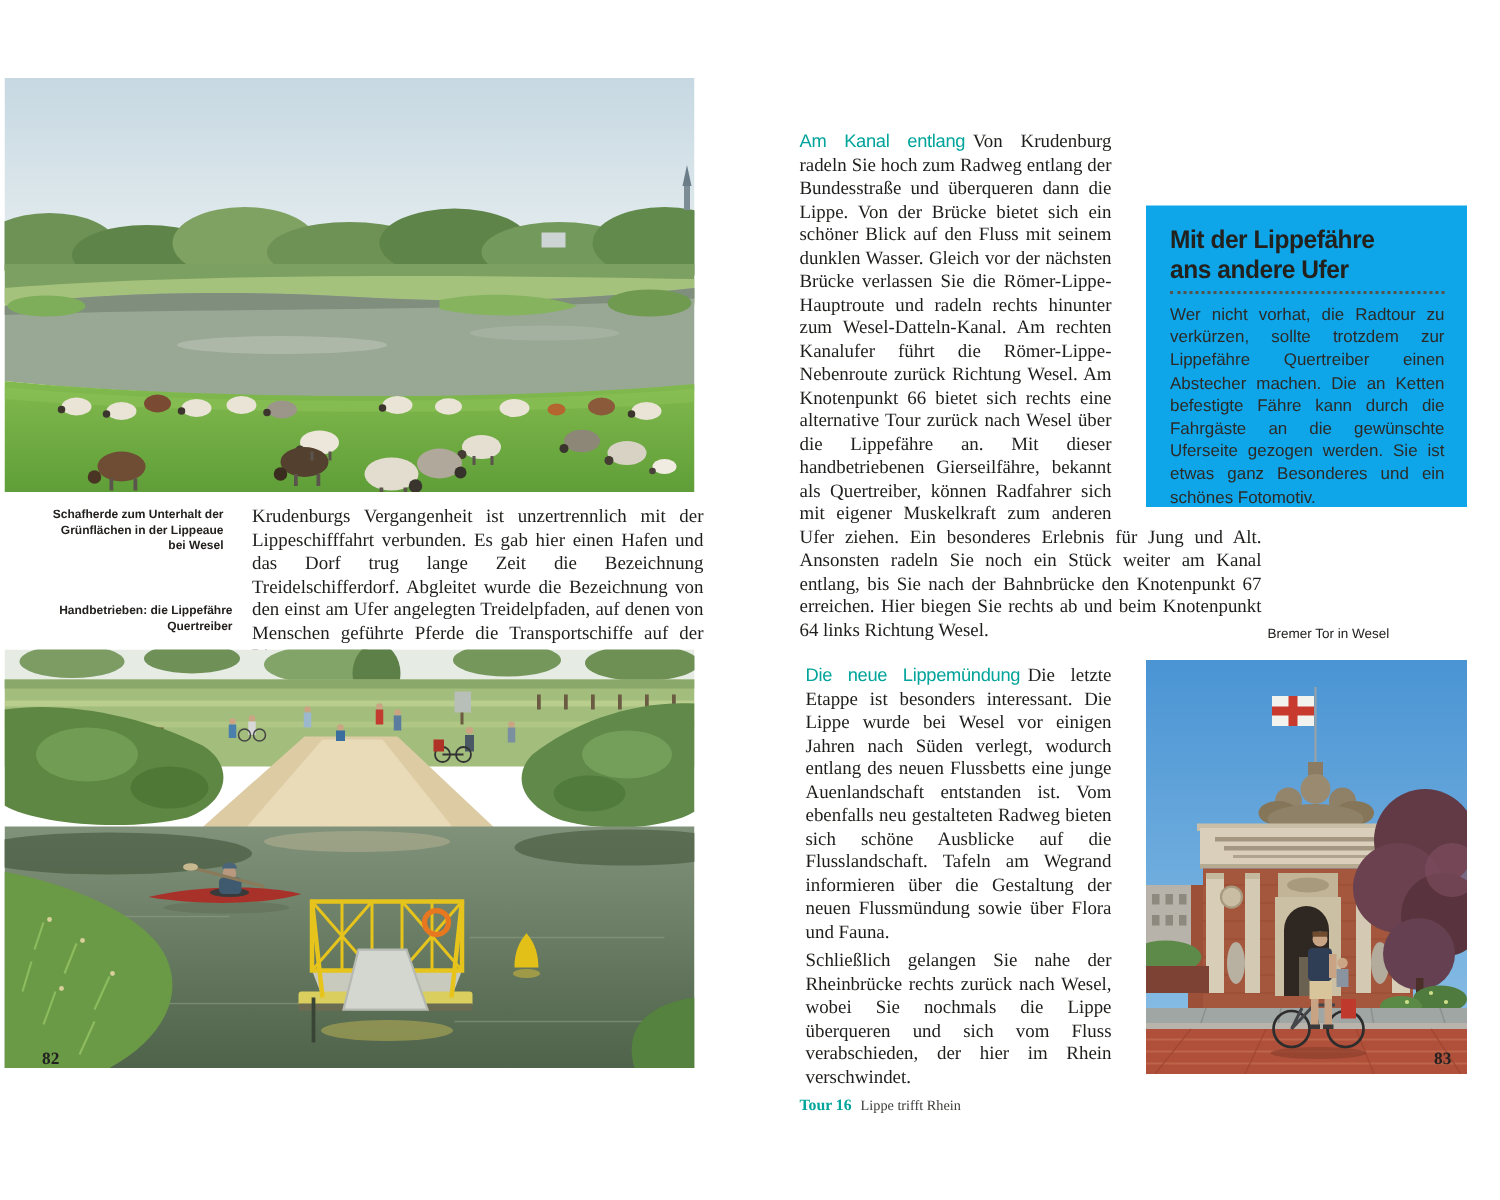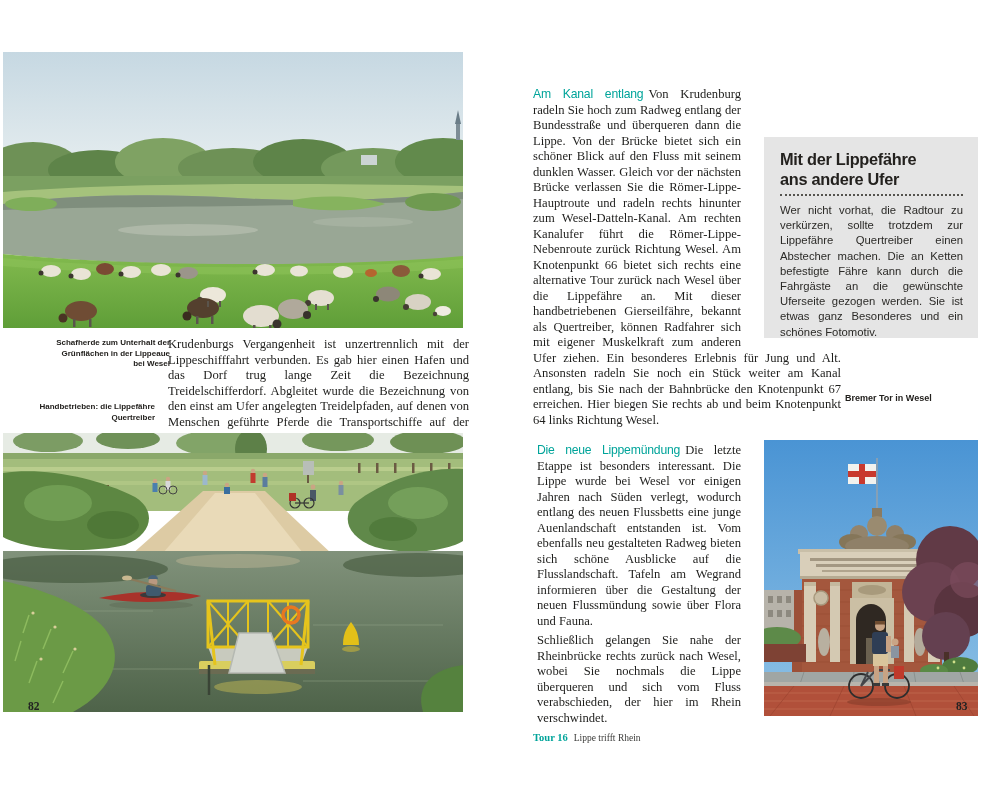--- a/index.html
+++ b/index.html
@@ -3,45 +3,45 @@
 <meta charset="utf-8">
 <style>
   html,body{margin:0;padding:0;background:#ffffff;}
   #spread{position:relative;width:1000px;height:800px;background:#fff;overflow:hidden;
           font-family:"Liberation Serif",serif;color:#1e1e1c;}
   .photo{position:absolute;}
   .photo svg{display:block;}
   
   .cap{position:absolute;font-family:"Liberation Sans",sans-serif;font-weight:bold;
        font-size:8px;line-height:10.5px;color:#23211e;text-align:right;}
-  #cap-sheep{left:48px;top:338px;width:122px;text-align:right;}
+  #cap-sheep{left:27px;top:338px;width:122px;text-align:right;}
   #cap-ferry{left:33px;top:402px;width:122px;}
   #left-body{position:absolute;left:168px;top:337px;width:301px;
              font-size:12.6px;line-height:15.5px;text-align:justify;hyphens:auto;}
   
   #rcol{position:absolute;left:533px;top:87px;width:308px;
         font-size:12.6px;line-height:15.5px;text-align:justify;hyphens:auto;}
   .spacer{float:right;}
   .sp1{width:100px;height:206px;margin-top:43px;}
   .sp2{width:100px;height:306px;margin-top:47px;}
   .sec2{margin-top:15px;}
   .bp{margin:4px;}
   .lead{font-family:"Liberation Sans",sans-serif;font-weight:normal;font-size:12.2px;
         letter-spacing:-0.2px;margin-right:5px;color:#00a49a;}
   
   #infobox{position:absolute;left:764px;top:137px;width:214px;height:201px;
-           background:#e5e5e5;box-sizing:border-box;padding:13px 15px 0 16px;}
+           background:#0ea5e9;box-sizing:border-box;padding:13px 15px 0 16px;}
   .ib-title{font-family:"Liberation Sans",sans-serif;font-weight:bold;font-size:17px;
             line-height:19.5px;letter-spacing:-0.3px;color:#23211e;transform:scaleX(.96);
             transform-origin:left;}
   .ib-rule{border-bottom:2px dotted #55534e;margin:5px 0 7px;}
   .ib-text{font-family:"Liberation Sans",sans-serif;font-size:11.3px;line-height:15.2px;
            color:#2b2a27;text-align:justify;}
-  #cap-tor{position:absolute;left:845px;top:393px;font-family:"Liberation Sans",sans-serif;
-           font-weight:bold;font-size:9px;color:#23211e;}
+  #cap-tor{position:absolute;left:845px;top:417px;font-family:"Liberation Sans",sans-serif;
+           font-weight:normal;font-size:9px;color:#23211e;}
   
   .pageno{position:absolute;top:700px;font-family:"Liberation Serif",serif;
           font-weight:bold;font-size:11.5px;color:#222;text-align:right;}
   #pageno-left{left:28px;}
   #pageno-right{left:956px;}
   #footer-center{position:absolute;left:533px;top:732px;font-size:10px;}
   #footer-center .tour{color:#00a49a;font-weight:bold;font-size:10.5px;}
   #footer-center .title{color:#3c3c3a;font-size:9.5px;margin-left:6px;}
 </style>
 </head>

